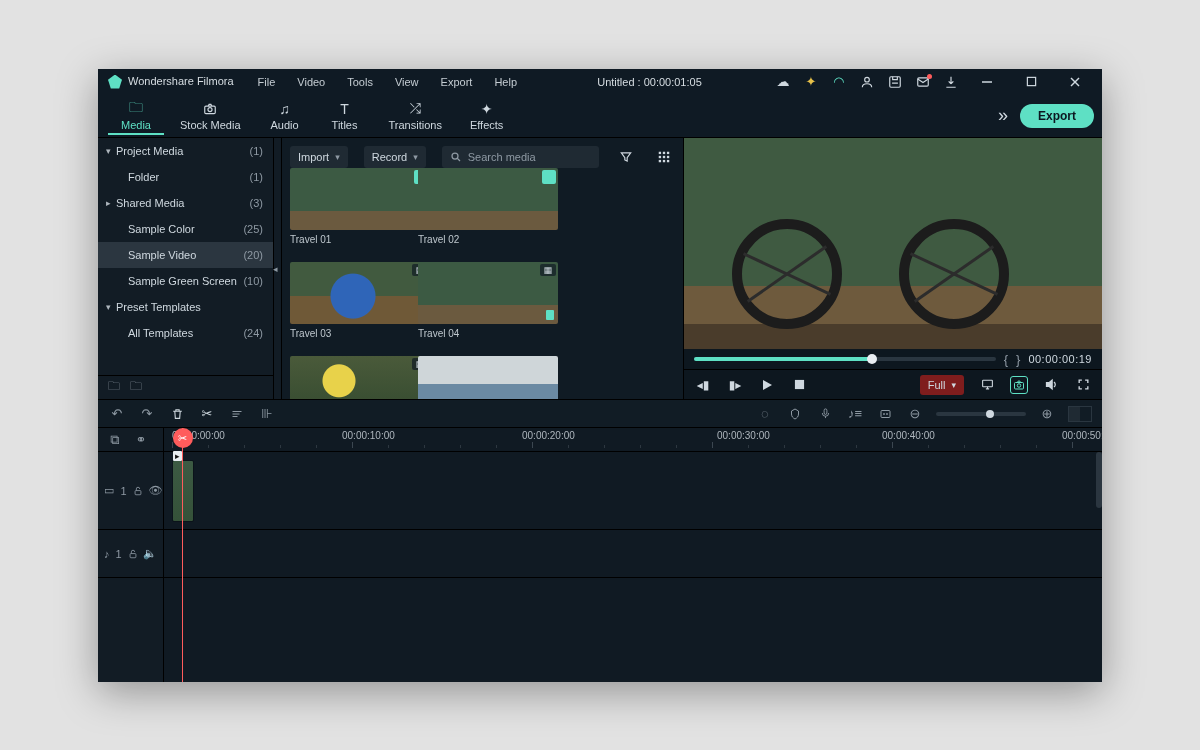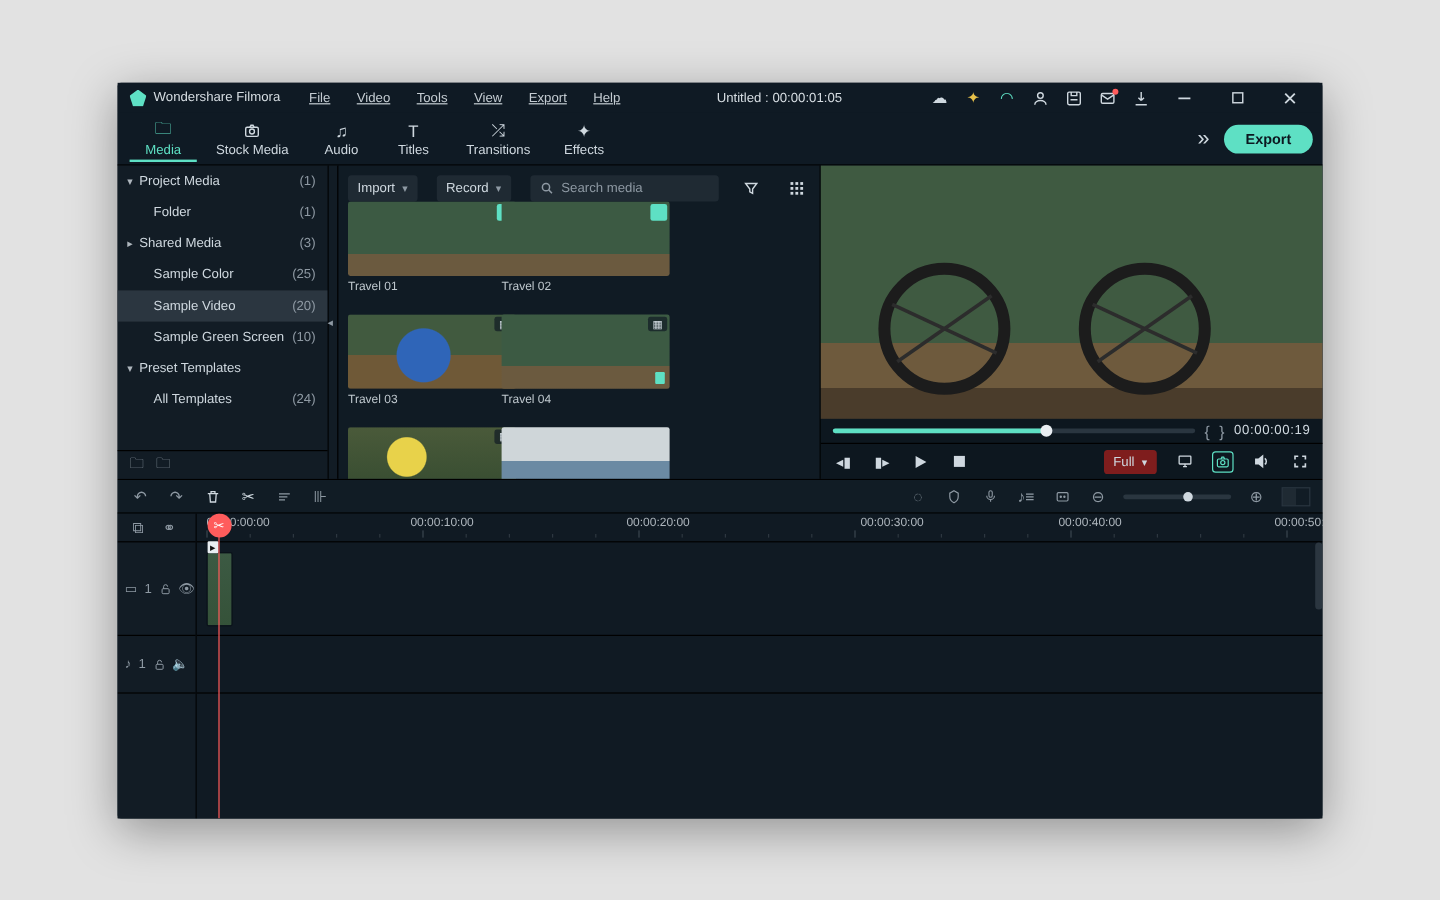--- a/index.html
+++ b/index.html
@@ -4,21 +4,21 @@
 <style>
   * { box-sizing: border-box; margin: 0; padding: 0; font-family: -apple-system, "Segoe UI", Arial, sans-serif; }
   body { background: #e2e2e2; width: 1200px; height: 750px; overflow: hidden; }
   .app-wrapper { position: absolute; left: 98px; top: 69px; width: 1004px; height: 613px; background: #0f1a24; border-radius: 3px; box-shadow: 0 10px 40px rgba(0,0,0,.35); color: #cfd8df; font-size: 12px; display: flex; flex-direction: column; }
 
   
   .menubar { height: 25px; background: #0f1a24; display: flex; align-items: center; padding: 0 10px; gap: 6px; }
   .logo-cell { display: flex; align-items: flex-start; gap: 6px; margin-right: 10px; }
   .logo-mark { width: 14px; height: 14px; background: #5ee0c4; clip-path: polygon(50% 0,100% 38%,80% 100%,20% 100%,0 38%); }
   .app-name { font-size: 11px; color: #d6dde2; }
-  .menu-item { font-size: 11px; color: #c4ccd2; padding: 2px 8px; cursor: pointer; text-decoration: underline; }
+  .menu-item { font-size: 11px; color: #c4ccd2; padding: 2px 8px; cursor: pointer; }
   .window-title { flex: 1; text-align: center; font-size: 11px; color: #d6dde2; }
   .menubar-right { display: flex; align-items: center; gap: 10px; margin-left: auto; }
   .mb-icon { width: 18px; height: 18px; display: flex; align-items: center; justify-content: center; color: #cfd8df; cursor: pointer; font-size: 13px; }
   .mb-icon.tip { color: #e7c14a; }
   .mb-icon.head { color: #5ee0c4; }
   .mb-icon.mail { position: relative; }
   .mb-icon.mail::after { content: ""; position: absolute; top: 1px; right: 0; width: 5px; height: 5px; background: #ff5c5c; border-radius: 50%; }
   .winbtn { width: 34px; height: 22px; display: flex; align-items: center; justify-content: center; cursor: pointer; }
 
   

